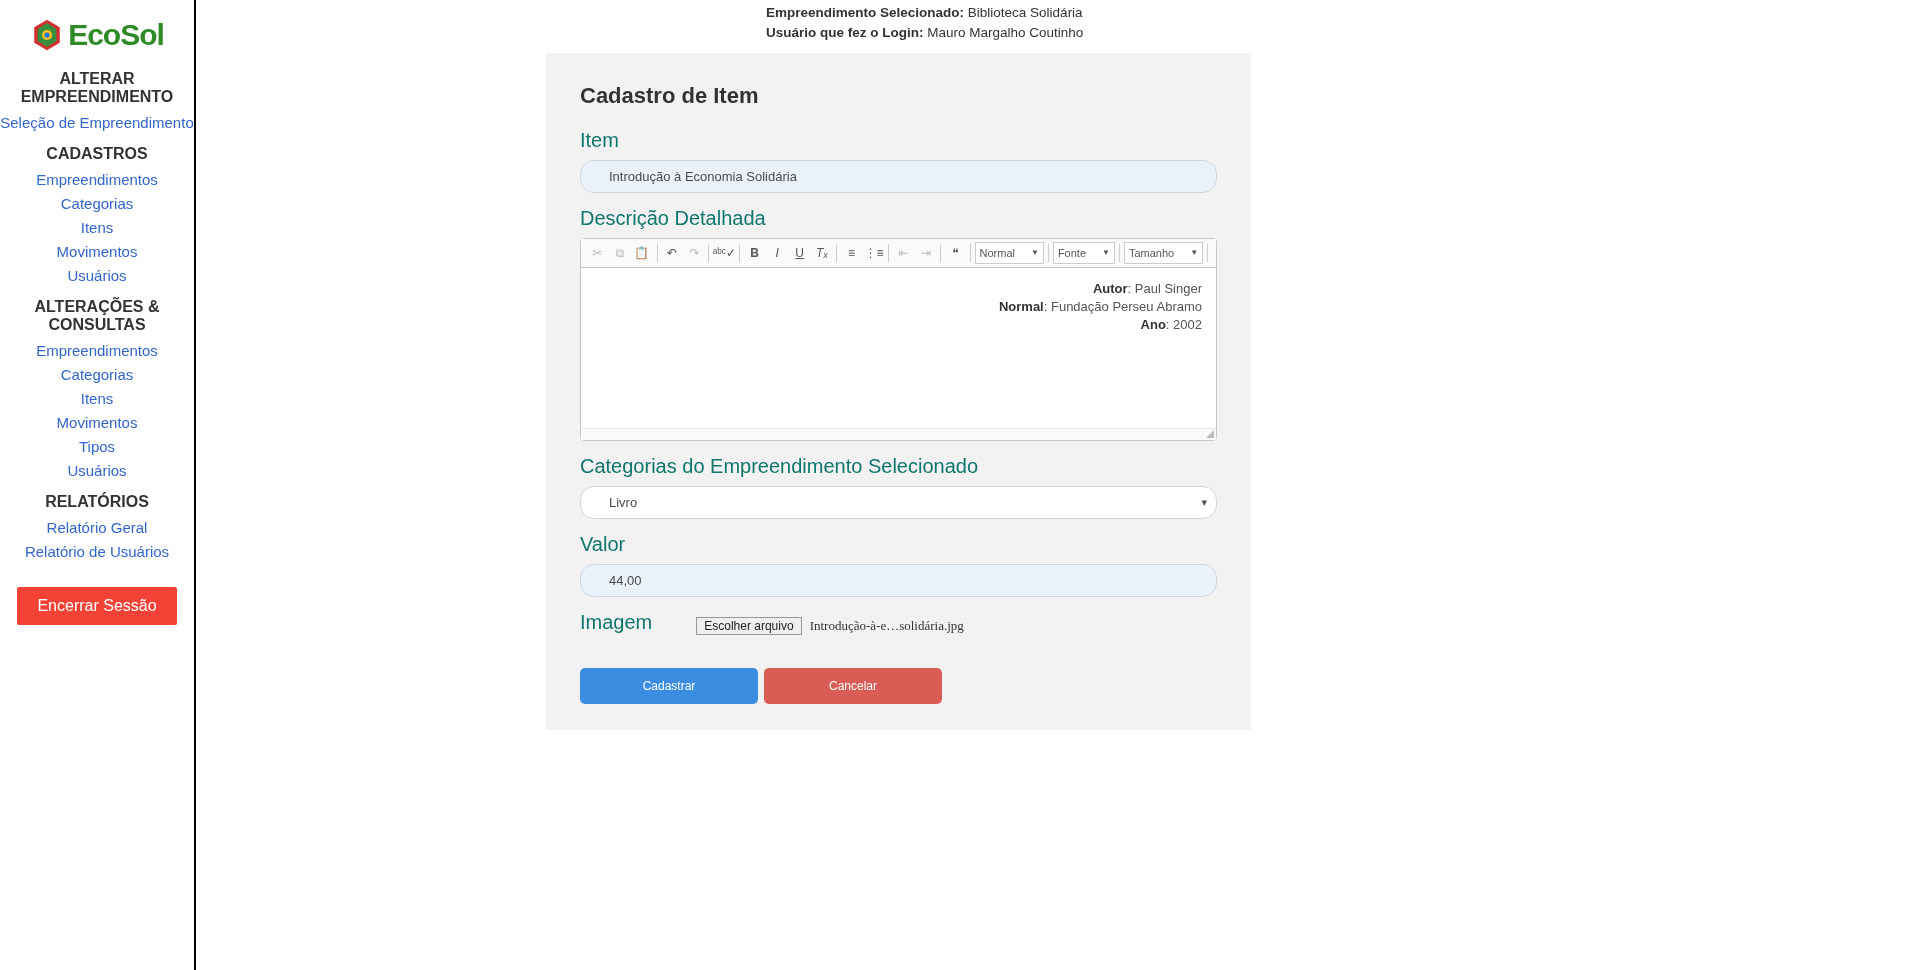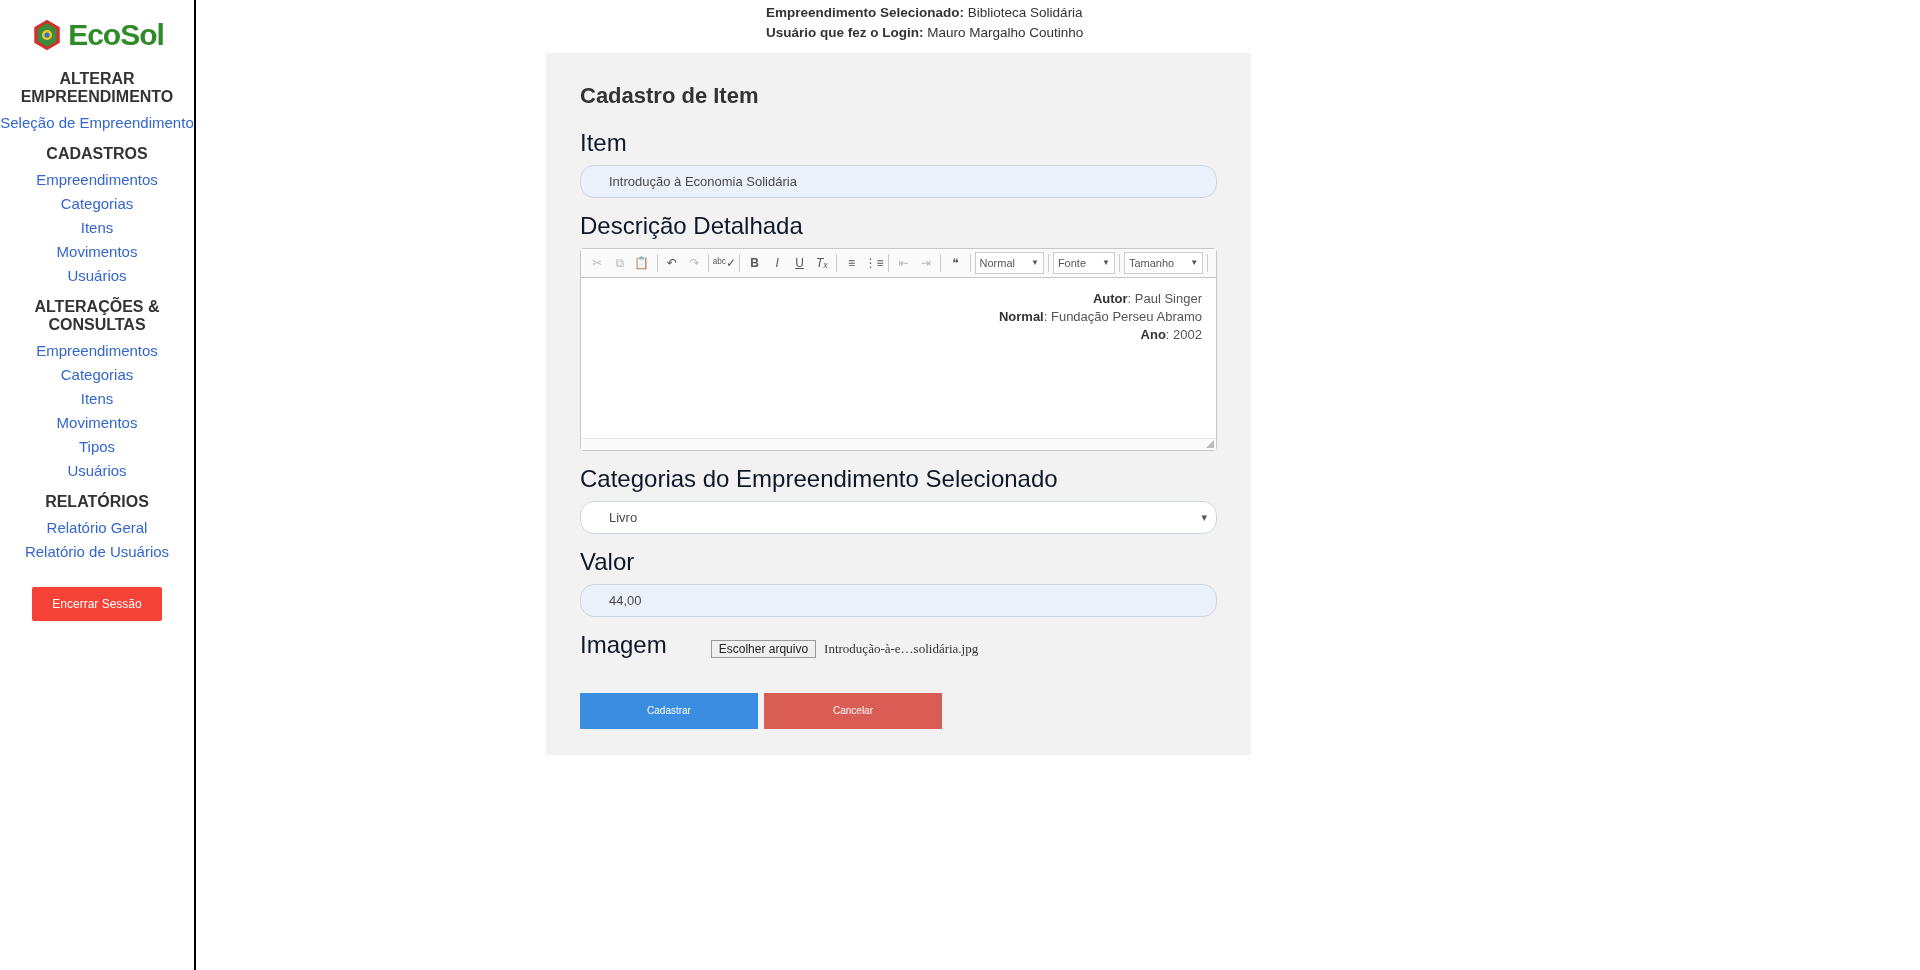--- a/index.html
+++ b/index.html
@@ -35,42 +35,42 @@
       font-size: 15px;
       margin: 7px 0;
       cursor: pointer;
     }
 
     .logout-btn {
       background: #f44336;
       color: #fff;
       border: none;
       padding: 10px 20px;
-      font-size: 12px;
+      font-size: 16px;
       cursor: pointer;
       margin-top: 20px;
       border-radius: 2px;
     }
 
     .main { flex-grow: 1; }
 
     .top-info { margin-left: 570px; padding-top: 4px; font-size: 13.5px; line-height: 1.4; }
     .top-info .line { margin-bottom: 1px; }
     .top-info strong { font-weight: bold; }
 
     .card {
       width: 705px;
       margin-left: 350px;
       margin-top: 10px;
       background: #f2f2f2;
       padding: 30px 34px 26px 34px;
     }
 
     .card h1 { font-size: 22px; font-weight: bold; margin-bottom: 20px; }
-    .card label.field-label { font-size: 24px; display: block; margin-bottom: 8px; margin-top: 14px; color: #0f172a; }
+    .card label.field-label { font-size: 20px; display: block; margin-bottom: 8px; margin-top: 14px; color: #0f766e; }
     .card label.field-label:first-of-type { margin-top: 0; }
 
     .text-input, .select-input {
       width: 100%;
       padding: 8px 28px;
       font-size: 13px;
       border: 1px solid #cdd6e0;
       border-radius: 14px;
       background: #eaf1fb;
       color: #4a4a4a;
@@ -157,23 +157,23 @@
       margin-left: 36px;
     }
     .file-name { font-size: 13px; color: #333; font-family: Liberation Serif, serif; }
 
     .btn-row { display: flex; gap: 6px; margin-top: 26px; }
     .primary-btn, .danger-btn {
       flex: 0 0 178px;
       height: 36px;
       border: none;
       color: #fff;
-      font-size: 10px;
-      cursor: pointer;
-      border-radius: 0;
+      font-size: 12px;
+      cursor: pointer;
+      border-radius: 5px;
     }
     .primary-btn { background: #3a8de0; }
     .danger-btn  { background: #d95c55; }
 
     .bold { font-weight: bold; }
     .italic { font-style: italic; }
     .underline { text-decoration: underline; }
   </style>
 </head>
 <body>

